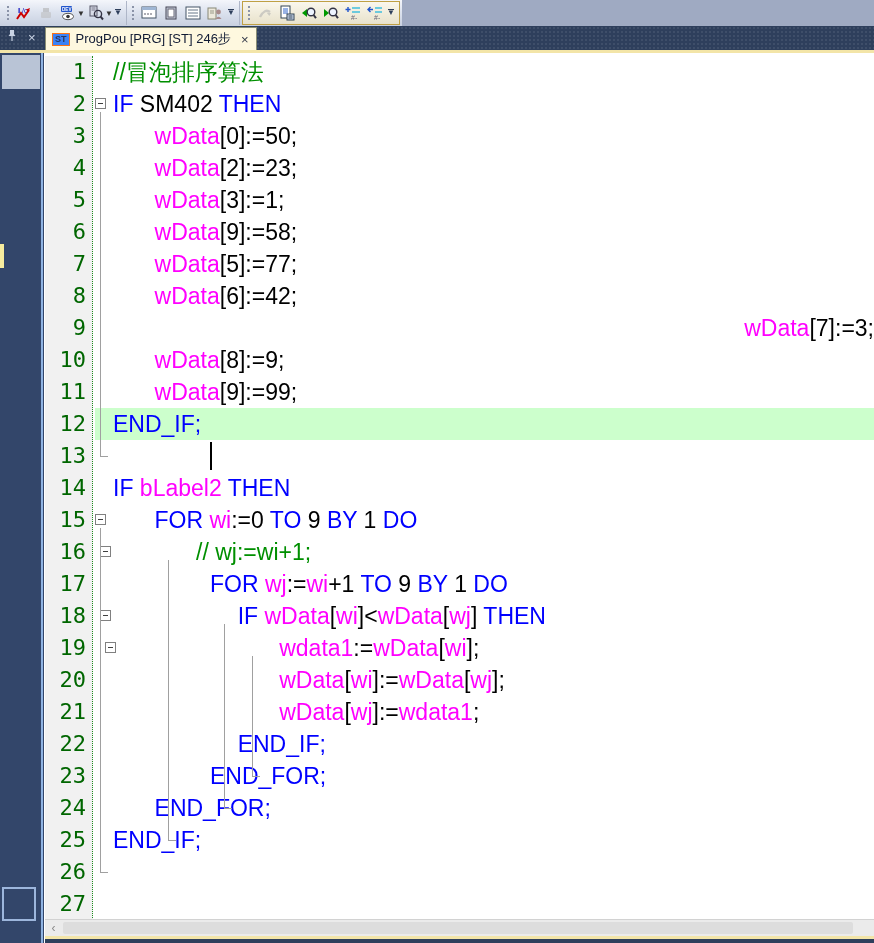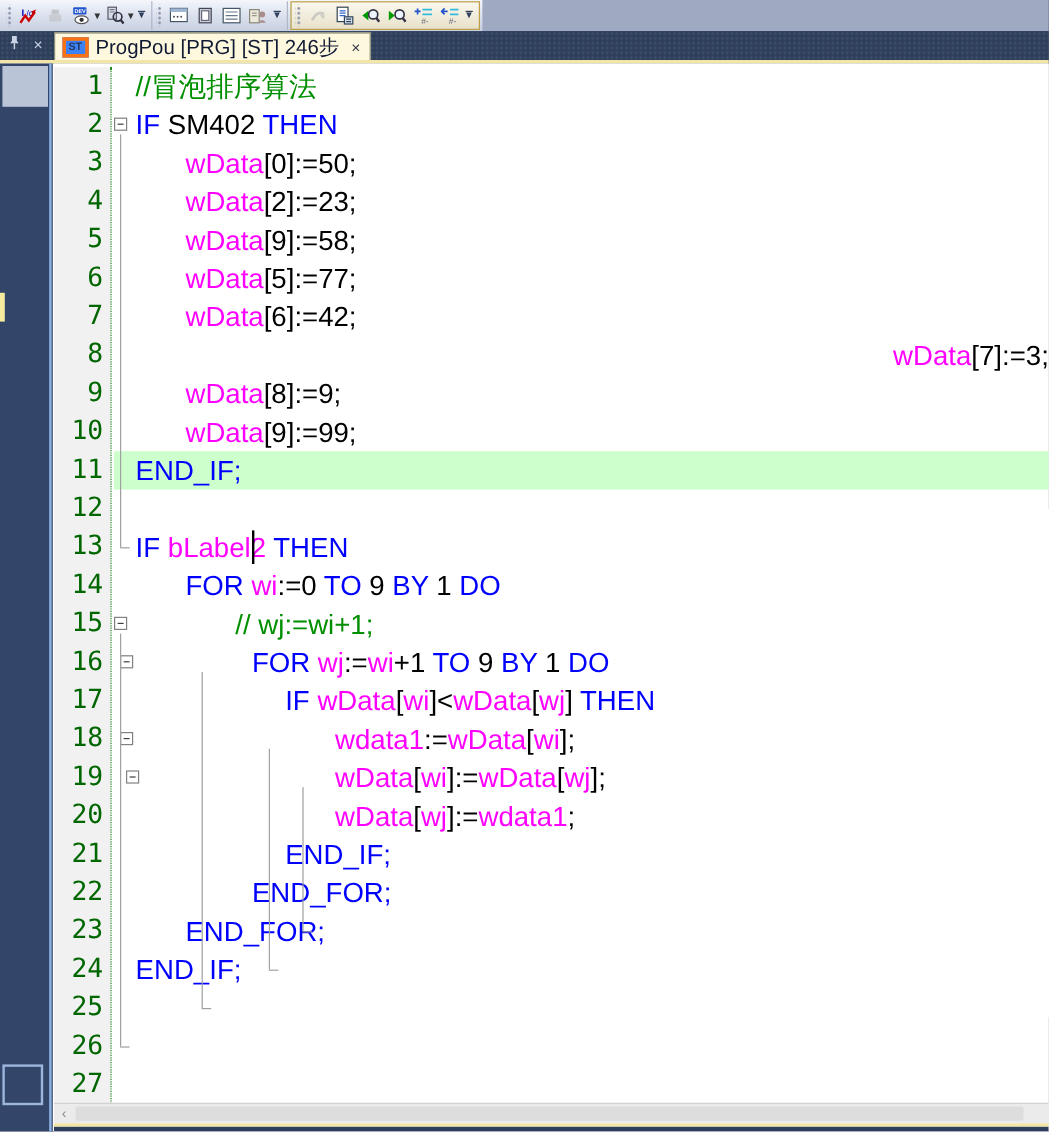--- a/index.html
+++ b/index.html
@@ -26,23 +26,23 @@
     font-size:8px;color:#2E3F5C;width:10px;padding-bottom:2px;line-height:4px;}
   .overflow b{display:block;width:6px;height:1px;background:#2E3F5C;margin-bottom:1px;}
 
   
   #tabBar{position:absolute;left:0;top:26px;width:874px;height:24px;background:var(--navy);
     background-image:radial-gradient(rgba(255,255,255,.08) 1px,transparent 1.2px);background-size:4px 4px;}
   #panelBtns{position:absolute;left:6px;top:3px;display:flex;gap:10px;align-items:center;height:18px;}
   #panelBtns .pbtn{color:#C9D3E4;font-size:13px;line-height:18px;}
   #docTab{position:absolute;left:45px;top:1px;height:23px;background:#FEF8DF;border:1px solid #8A8E75;border-bottom:none;
     display:flex;align-items:center;gap:6px;padding:0 8px 0 6px;}
-  #tabBadge{border:3px solid #f97316;background:#3b82f6;color:#28365E;font-size:9px;font-weight:bold;
+  #tabBadge{border:1px solid #f97316;background:#3b82f6;color:#28365E;font-size:9px;font-weight:bold;
     padding:0 2px;line-height:11px;}
-  #tabTitle{color:#101A33;font-size:17px;white-space:nowrap;}
+  #tabTitle{color:#101A33;font-size:13px;white-space:nowrap;}
   #tabClose{color:#33394A;font-size:13px;margin-left:4px;}
   #goldStrip{position:absolute;left:0;top:50px;width:874px;height:3px;background:#F3E5A8;}
 
   
   #main{position:absolute;left:0;top:53px;width:874px;height:890px;background:#fff;}
 
   
   #dockStrip{position:absolute;left:0;top:0;width:44px;height:890px;background:var(--strip);}
   #dockStrip .rborder{position:absolute;right:1px;top:0;width:2px;height:890px;background:#8FB3E2;}
   #dockTopBox{position:absolute;left:2px;top:2px;width:38px;height:34px;background:#B9C4D6;}
@@ -263,20 +263,21 @@
         <div class="lnum">24</div>
         <div class="lnum">25</div>
         <div class="lnum">26</div>
         <div class="lnum">27</div>
       </div>
     <div id="codewrap">
         <div class="cline" style="padding-left: 18px;"><span class="c-com">//冒泡排序算法</span></div>
         <div class="cline" style="padding-left: 18px;"><span class="c-kw">IF</span><span class="c-pl"> SM402 </span><span class="c-kw">THEN</span></div>
         <div class="cline" style="padding-left: 59.55px;"><span class="c-var">wData</span><span class="c-pl">[0]:=50;</span></div>
         <div class="cline" style="padding-left: 59.55px;"><span class="c-var">wData</span><span class="c-pl">[2]:=23;</span></div>
+        <div class="cline" style="padding-left: 59.55px;"><span class="c-var">wData</span><span class="c-pl">[3]:=1;</span></div>
         <div class="cline" style="padding-left: 59.55px;"><span class="c-var">wData</span><span class="c-pl">[9]:=58;</span></div>
         <div class="cline" style="padding-left: 59.55px;"><span class="c-var">wData</span><span class="c-pl">[5]:=77;</span></div>
         <div class="cline" style="padding-left: 59.55px;"><span class="c-var">wData</span><span class="c-pl">[6]:=42;</span></div>
         <div class="cline" style="padding-left: 59.55px; text-align: right;"><span class="c-var">wData</span><span class="c-pl">[7]:=3;</span></div>
         <div class="cline" style="padding-left: 59.55px;"><span class="c-var">wData</span><span class="c-pl">[8]:=9;</span></div>
         <div class="cline" style="padding-left: 59.55px;"><span class="c-var">wData</span><span class="c-pl">[9]:=99;</span></div>
         <div class="cline hl" style="padding-left: 18px;"><span class="c-kw">END_IF;</span></div>
         <div class="cline" style="padding-left: 18px;"></div>
         <div class="cline" style="padding-left: 18px;"><span class="c-kw">IF</span><span class="c-pl"> </span><span class="c-var">bLabel2</span><span class="c-pl"> </span><span class="c-kw">THEN</span></div>
         <div class="cline" style="padding-left: 59.55px;"><span class="c-kw">FOR</span><span class="c-pl"> </span><span class="c-var">wi</span><span class="c-pl">:=0 </span><span class="c-kw">TO</span><span class="c-pl"> 9 </span><span class="c-kw">BY</span><span class="c-pl"> 1 </span><span class="c-kw">DO</span></div>

